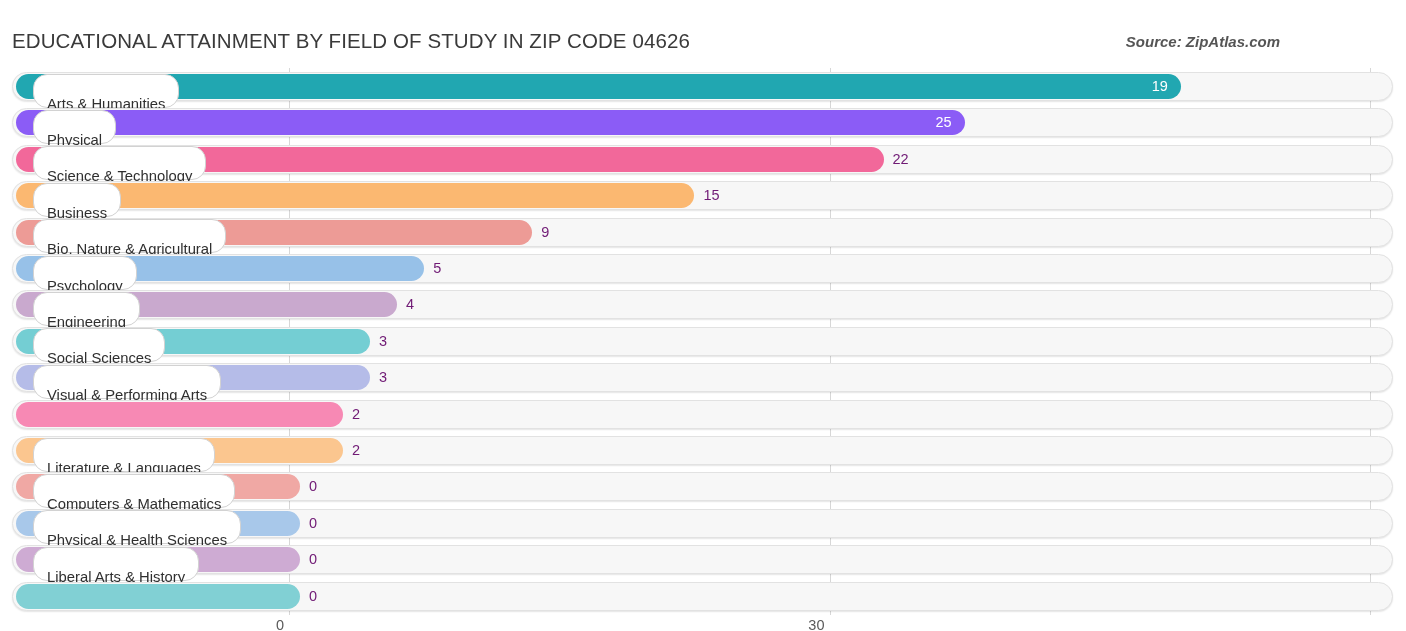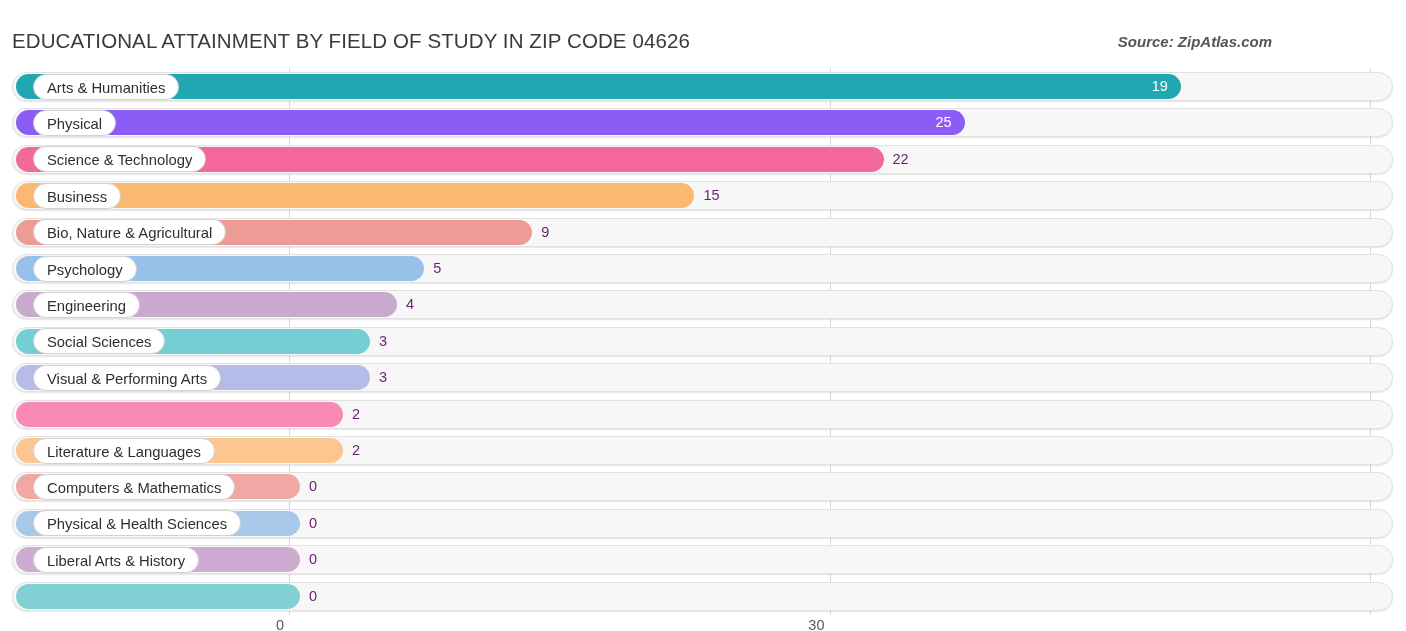--- a/index.html
+++ b/index.html
@@ -26,21 +26,21 @@
     position: absolute;
     left: 12px;
     top: 9px;
     font-size: 20.5px;
     color: #3a3a3a;
     letter-spacing: 0.1px;
     white-space: nowrap;
   }
   .chart-source {
     position: absolute;
-    right: 12px;
+    right: 4px;
     top: 13px;
     font-size: 15px;
     font-style: italic;
     font-weight: bold;
     color: #555555;
     white-space: nowrap;
   }
   
   .plot {
     position: absolute;
@@ -108,21 +108,21 @@
     font-size: 14.5px;
     color: #701a75;
     white-space: nowrap;
   }
   .cat-pill {
     position: absolute;
     left: 33px;
     top: 3.5px;
     height: 26px;
     line-height: 26px;
-    padding: 0 13px;
+    padding: 16px 13px;
     background: #ffffff;
     border: 1px solid #d2d2d2;
     border-radius: 14px;
     box-sizing: border-box;
     font-size: 14.8px;
     color: #2f2f2f;
     white-space: nowrap;
   }
   
   .axis {

